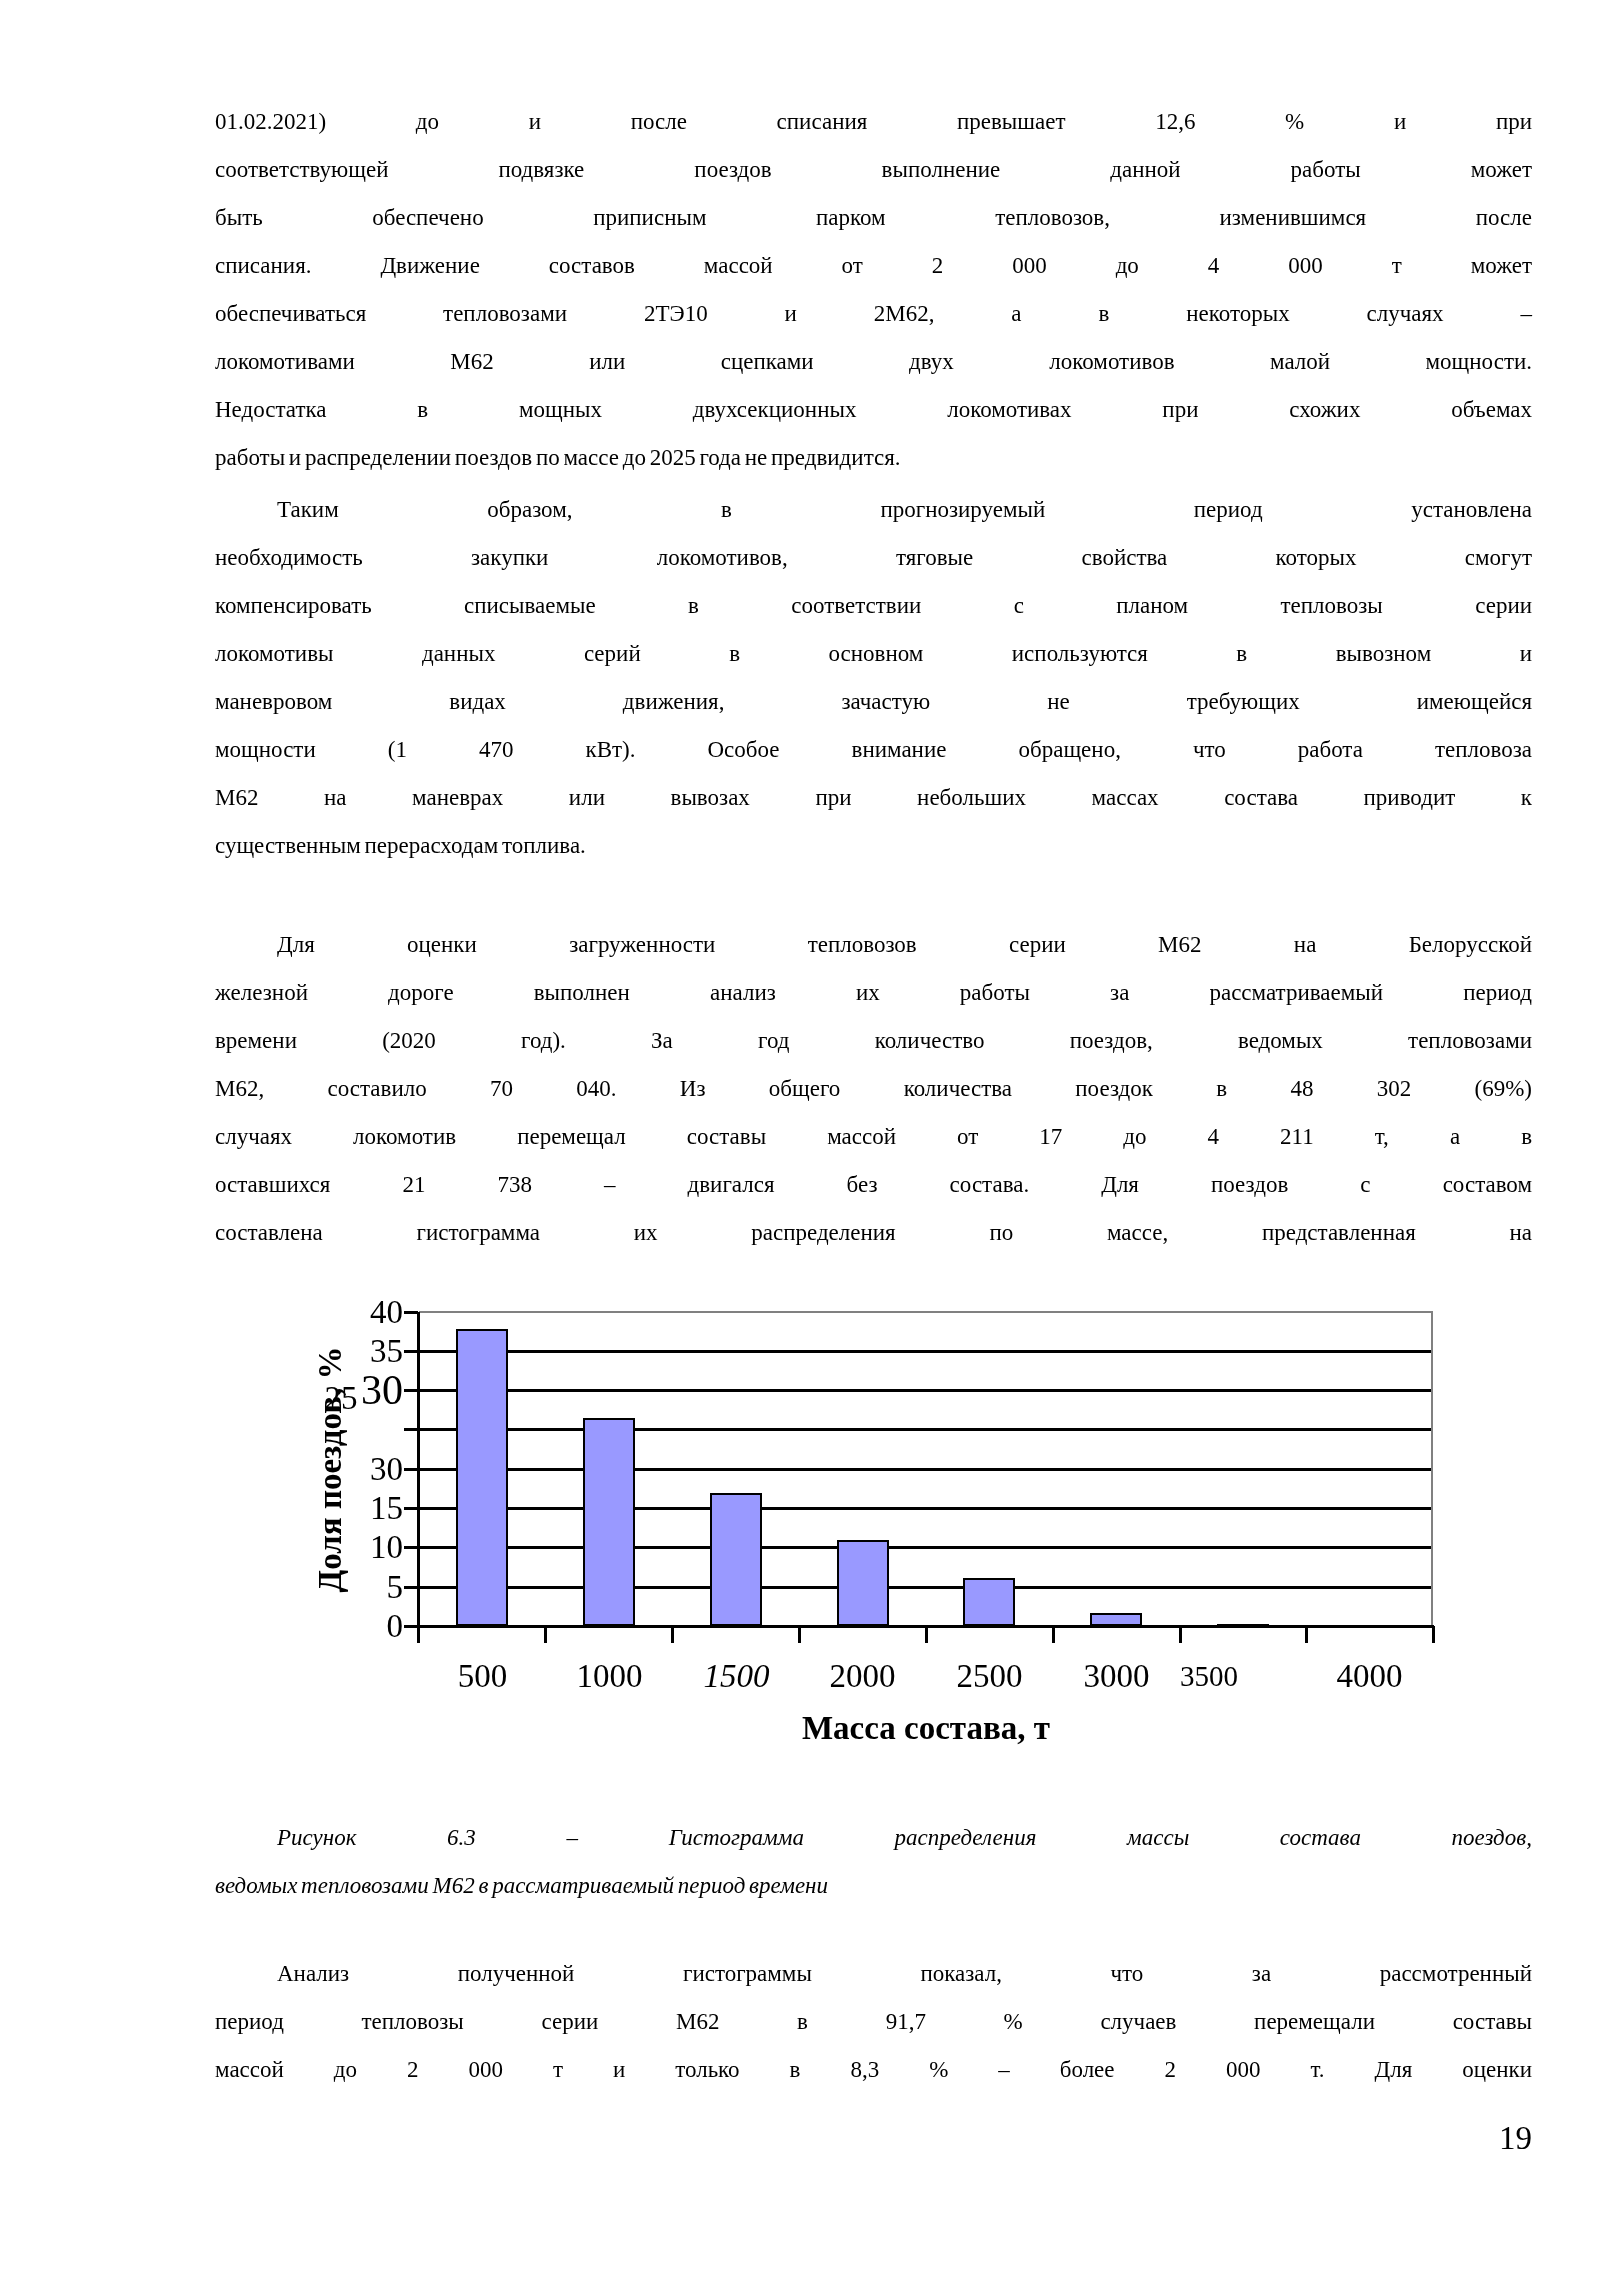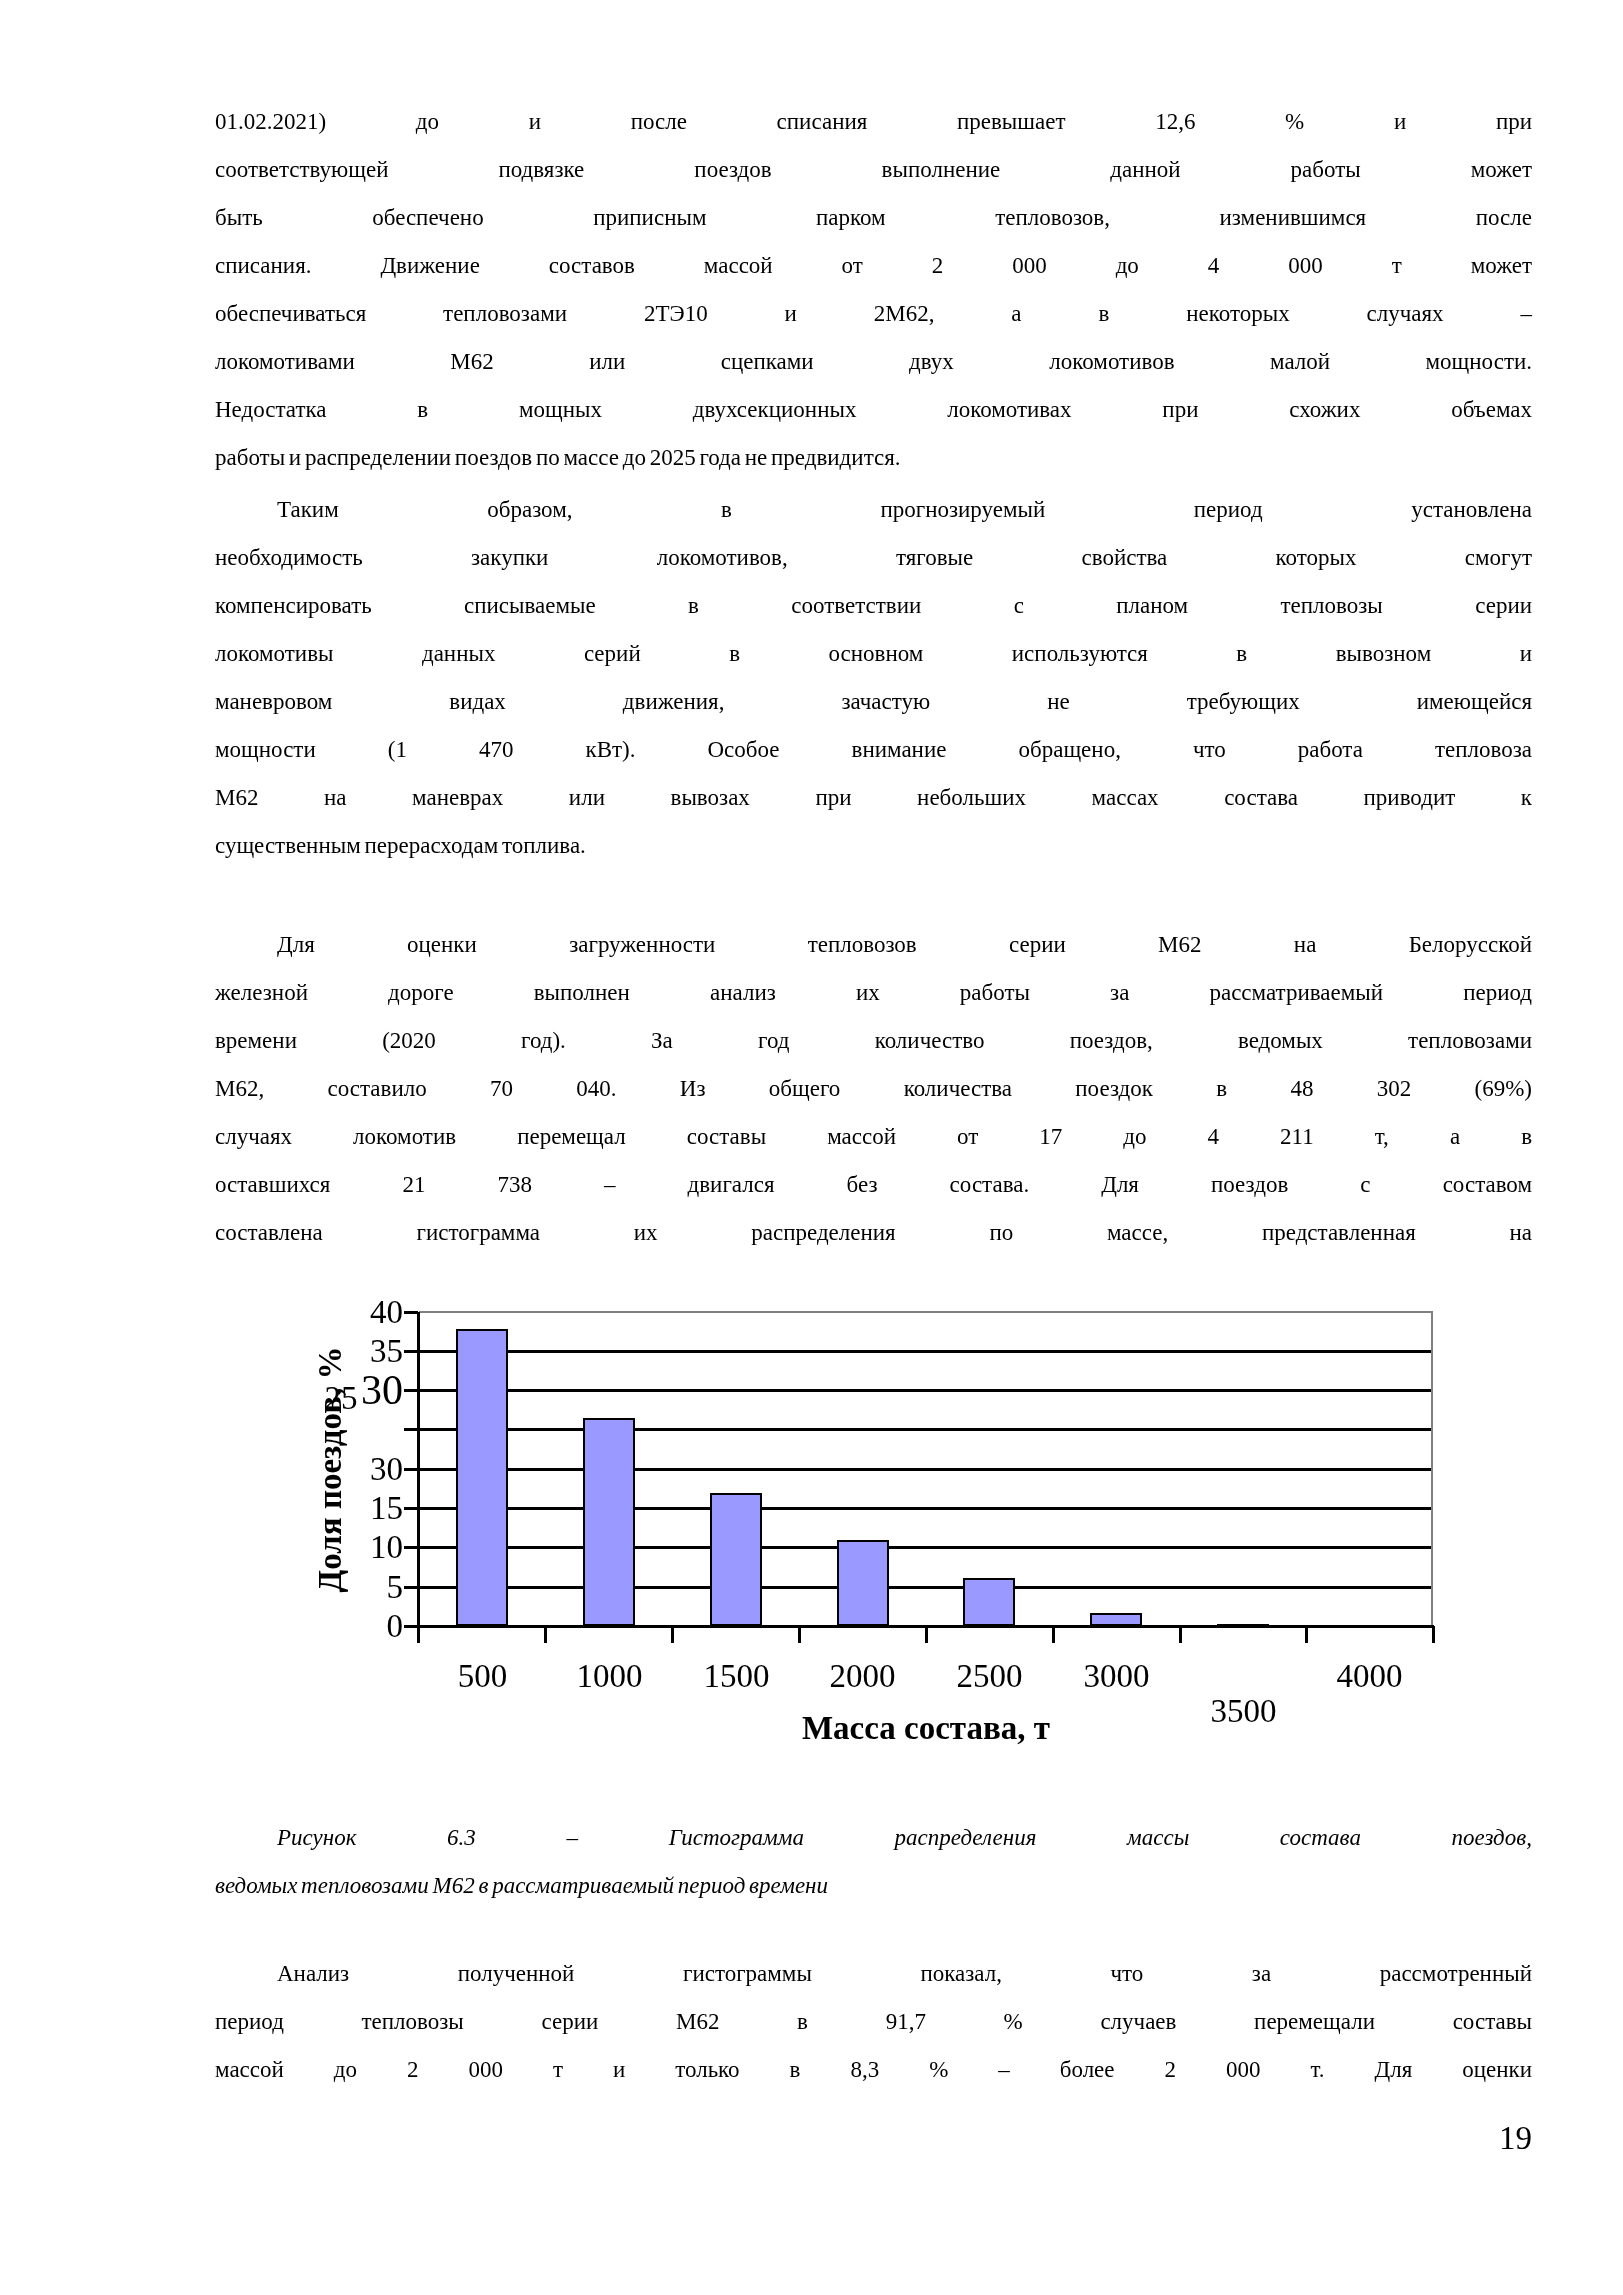--- a/index.html
+++ b/index.html
@@ -95,25 +95,25 @@
       <div style="left: 544px; top: 1626px; width: 2.6px; height: 17px; background: rgb(0, 0, 0);"></div>
       <div style="left: 671px; top: 1626px; width: 2.6px; height: 17px; background: rgb(0, 0, 0);"></div>
       <div style="left: 798px; top: 1626px; width: 2.6px; height: 17px; background: rgb(0, 0, 0);"></div>
       <div style="left: 925px; top: 1626px; width: 2.6px; height: 17px; background: rgb(0, 0, 0);"></div>
       <div style="left: 1052px; top: 1626px; width: 2.6px; height: 17px; background: rgb(0, 0, 0);"></div>
       <div style="left: 1179px; top: 1626px; width: 2.6px; height: 17px; background: rgb(0, 0, 0);"></div>
       <div style="left: 1305px; top: 1626px; width: 2.6px; height: 17px; background: rgb(0, 0, 0);"></div>
       <div style="left: 1432px; top: 1626px; width: 2.6px; height: 17px; background: rgb(0, 0, 0);"></div>
       <div style="left: 419px; top: 1657px; width: 127px; height: 39px; line-height: 39px; text-align: center; font-size: 33px;">500</div>
       <div style="left: 546px; top: 1657px; width: 127px; height: 39px; line-height: 39px; text-align: center; font-size: 33px;">1000</div>
-      <div style="left: 673px; top: 1657px; width: 127px; height: 39px; line-height: 39px; text-align: center; font-size: 33px;">1500</div>
+      <div style="left: 673px; top: 1657px; width: 127px; height: 39px; line-height: 39px; text-align: center; font-size: 33px; font-style: italic;">1500</div>
       <div style="left: 799px; top: 1657px; width: 127px; height: 39px; line-height: 39px; text-align: center; font-size: 33px;">2000</div>
       <div style="left: 926px; top: 1657px; width: 127px; height: 39px; line-height: 39px; text-align: center; font-size: 33px;">2500</div>
       <div style="left: 1053px; top: 1657px; width: 127px; height: 39px; line-height: 39px; text-align: center; font-size: 33px;">3000</div>
-      <div style="left: 1180px; top: 1657px; width: 127px; height: 39px; line-height: 39px; text-align: center; font-size: 33px; margin-top: 35px;">3500</div>
+      <div style="left: 1180px; top: 1657px; width: 127px; height: 39px; line-height: 39px; text-align: left; font-size: 29px;">3500</div>
       <div style="left: 1306px; top: 1657px; width: 127px; height: 39px; line-height: 39px; text-align: center; font-size: 33px;">4000</div>
       <div style="left: 419px; top: 1709px; width: 1014px; height: 39px; line-height: 39px; text-align: center; font-size: 33px; font-weight: bold;">Масса состава, т</div>
       <div style="left: 134px; top: 1449px; width: 393px; height: 41px; line-height: 41px; text-align: center; font-size: 33px; font-weight: bold; transform: rotate(-90deg);">Доля поездов, %</div>
     </div>
   <div id="caption" class="para caption">
       <div class="line jl ind">Рисунок 6.3 – Гистограмма распределения массы состава поездов,</div>
       <div class="line">ведомых тепловозами М62 в рассматриваемый период времени</div>
     </div>
   <div id="p4" class="para">
       <div class="line jl ind">Анализ полученной гистограммы показал, что за рассмотренный</div>

